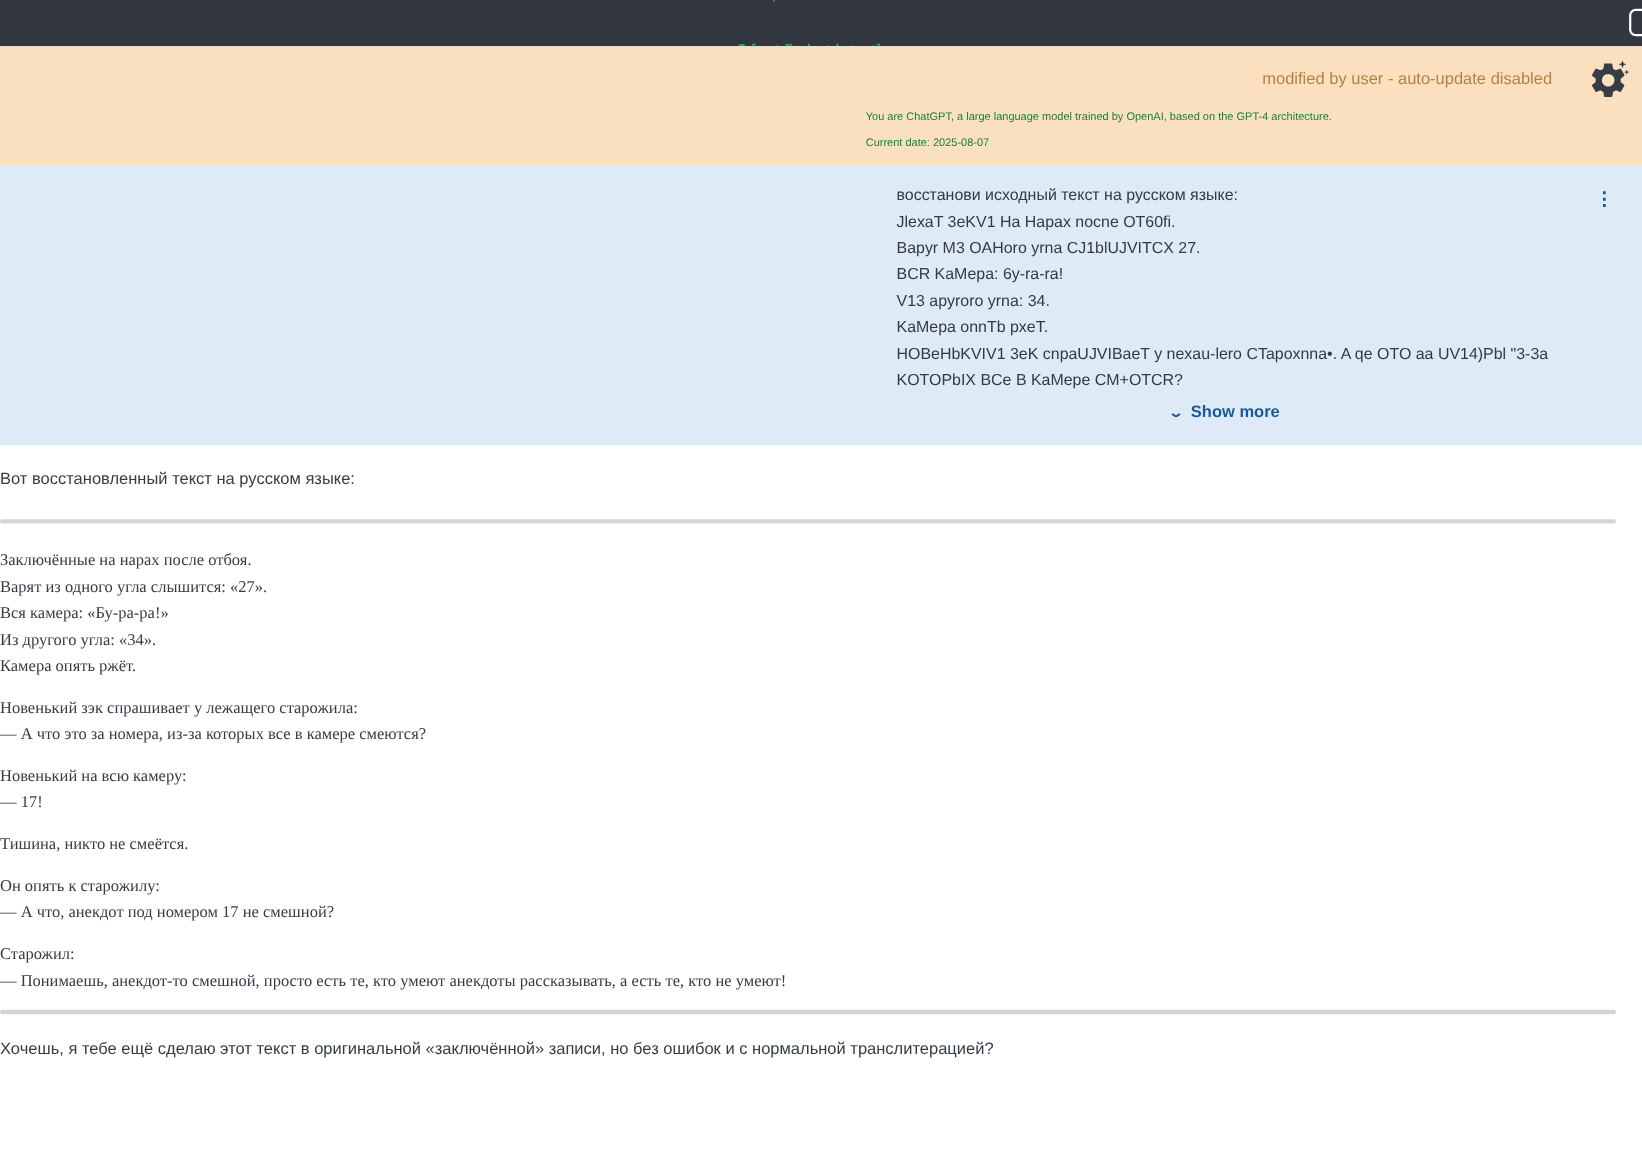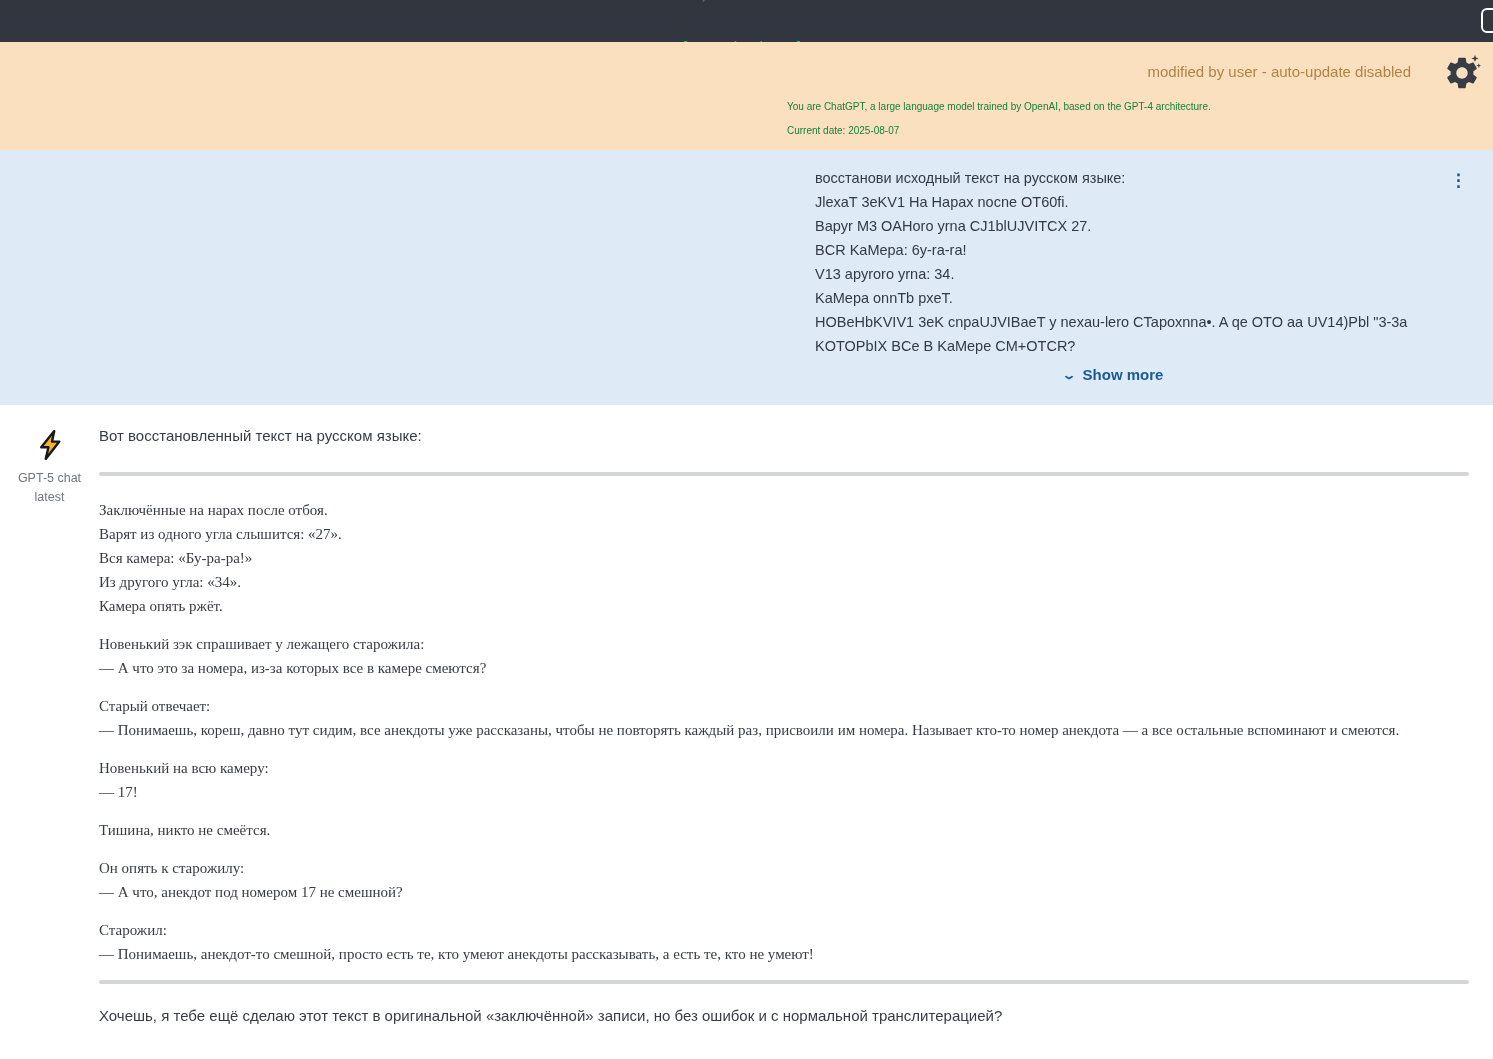--- a/index.html
+++ b/index.html
@@ -161,38 +161,30 @@
 HOBeHbKVIV1 3eK cnpaUJVIBaeT y nexau-lero CTapoxnna•. A qe OTO aa UV14)Pbl "3-3a
 KOTOPbIX BCe B KaMepe CM+OTCR?</div>
   <div class="kebab">⋮</div>
   <div class="show-more">
     <span class="chev-down">⌄</span>
     <span>Show more</span>
   </div>
 </section>
 
 <section class="assistant-block">
-  <div class="avatar-col">
-    <svg class="avatar-bolt" viewBox="0 0 24 24">
-      <path d="M15 2.2 L5.8 13.6 L10.9 13.6 L9 21.8 L18.6 9.6 L13.4 9.6 Z" fill="#F9B42A" stroke="#15181D" stroke-width="1.7" stroke-linejoin="round"></path>
-    </svg>
-    <div class="avatar-label">GPT-5 chat latest</div>
-  </div>
   <div class="assistant-content">
     <p class="intro">Вот восстановленный текст на русском языке:</p>
     <hr class="hr-rule">
     <p class="para">Заключённые на нарах после отбоя.
 Варят из одного угла слышится: «27».
 Вся камера: «Бу-ра-ра!»
 Из другого угла: «34».
 Камера опять ржёт.</p>
     <p class="para">Новенький зэк спрашивает у лежащего старожила:
 — А что это за номера, из-за которых все в камере смеются?</p>
-    <p class="para">Старый отвечает:
-— Понимаешь, кореш, давно тут сидим, все анекдоты уже рассказаны, чтобы не повторять каждый раз, присвоили им номера. Называет кто-то номер анекдота — а все остальные вспоминают и смеются.</p>
     <p class="para">Новенький на всю камеру:
 — 17!</p>
     <p class="para">Тишина, никто не смеётся.</p>
     <p class="para">Он опять к старожилу:
 — А что, анекдот под номером 17 не смешной?</p>
     <p class="para">Старожил:
 — Понимаешь, анекдот-то смешной, просто есть те, кто умеют анекдоты рассказывать, а есть те, кто не умеют!</p>
     <hr class="hr-rule second">
     <p class="outro">Хочешь, я тебе ещё сделаю этот текст в оригинальной «заключённой» записи, но без ошибок и с нормальной транслитерацией?</p>
   </div>

